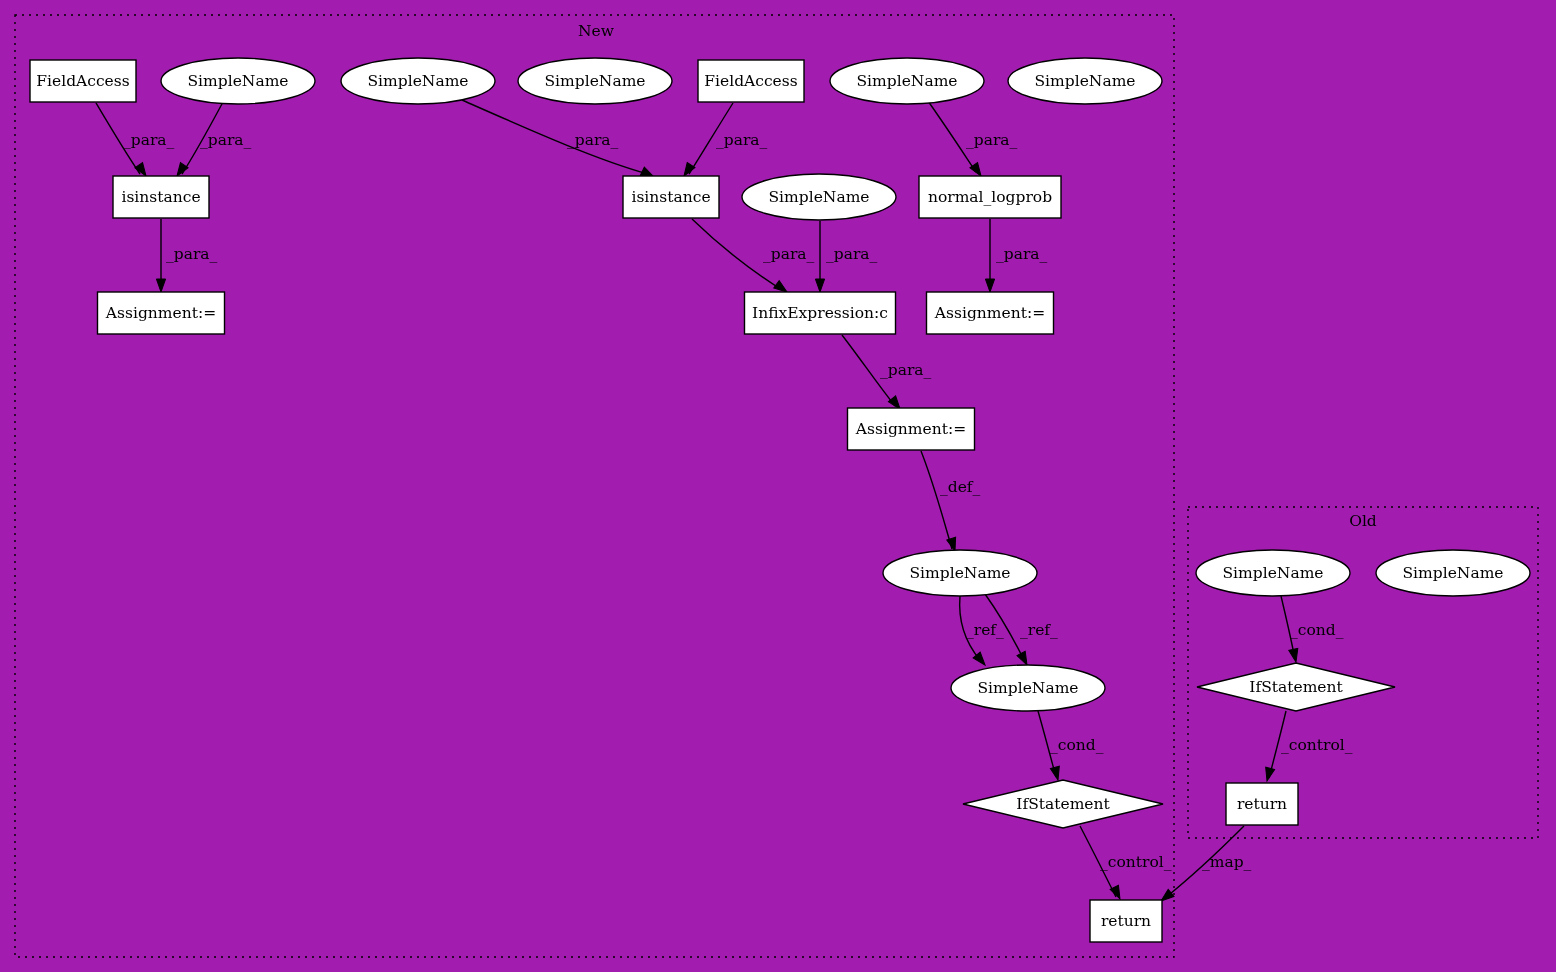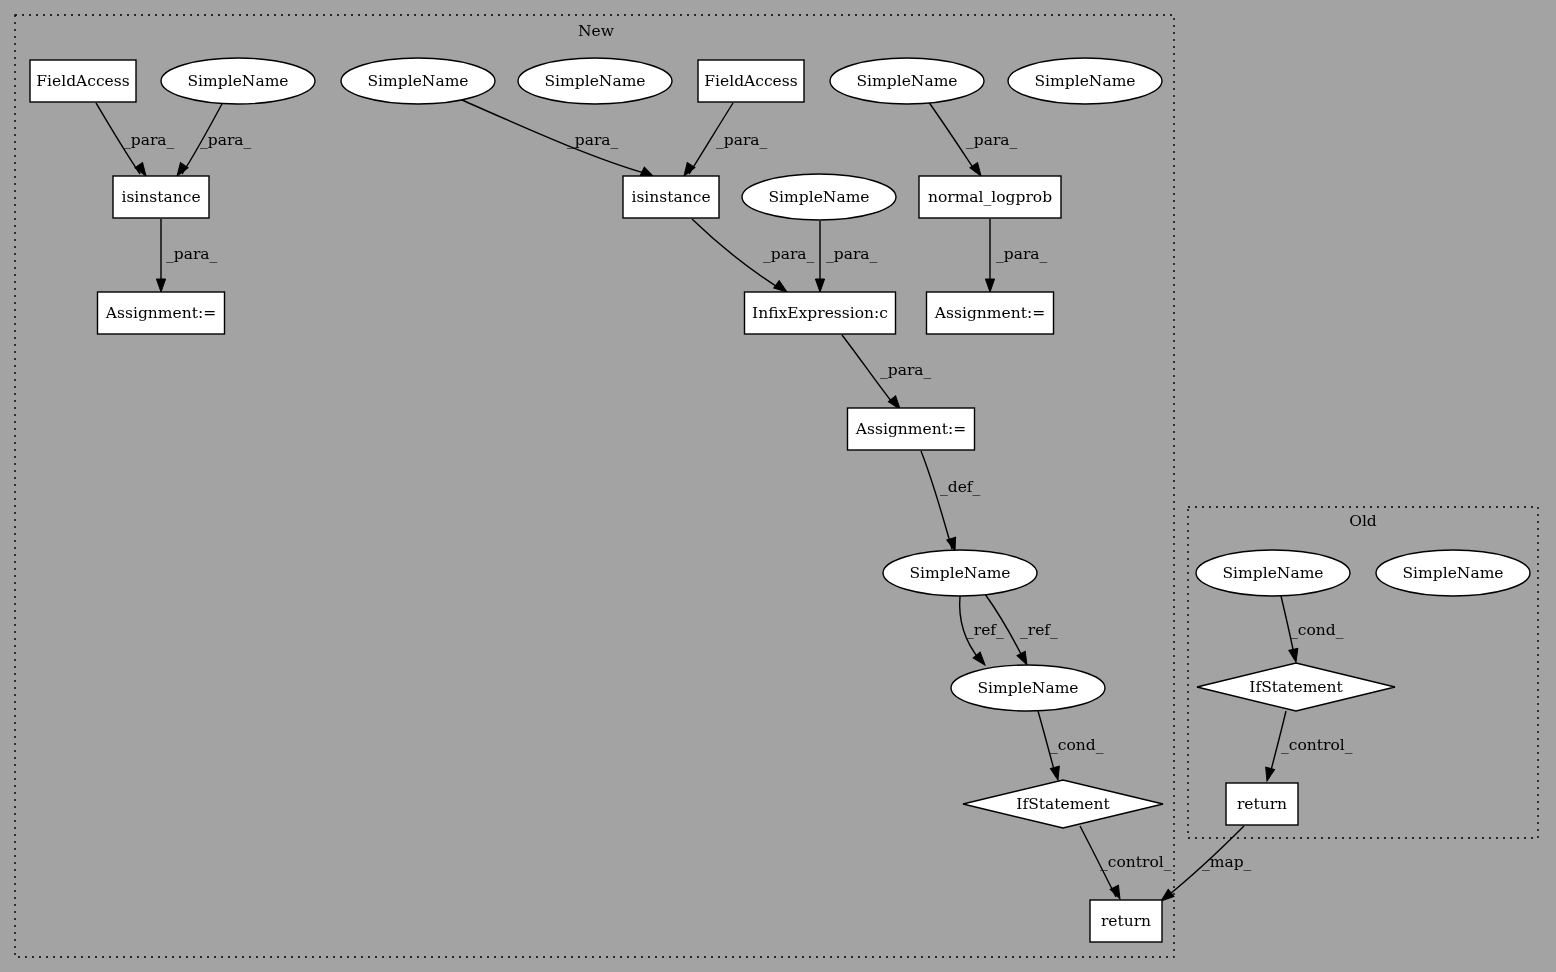--- a/index.html
+++ b/index.html
@@ -4,21 +4,21 @@
 <style>
   html, body {
     margin: 0;
     padding: 0;
     background: #ffffff;
   }
   #canvas-wrap {
     position: relative;
     width: 1556px;
     height: 972px;
-    background: #a3a3a3;
+    background: #a21caf;
     overflow: hidden;
     font-family: "DejaVu Serif", "Liberation Serif", serif;
   }
   svg#graph {
     display: block;
     width: 1556px;
     height: 972px;
   }
   .node-shape {
     fill: #ffffff;

